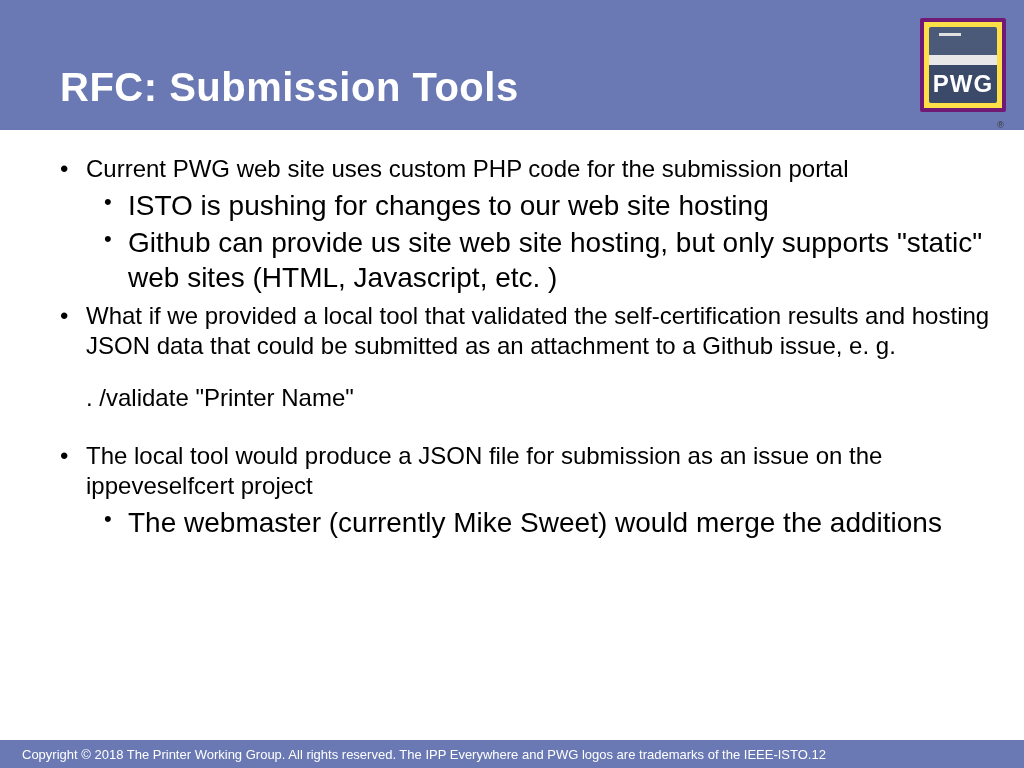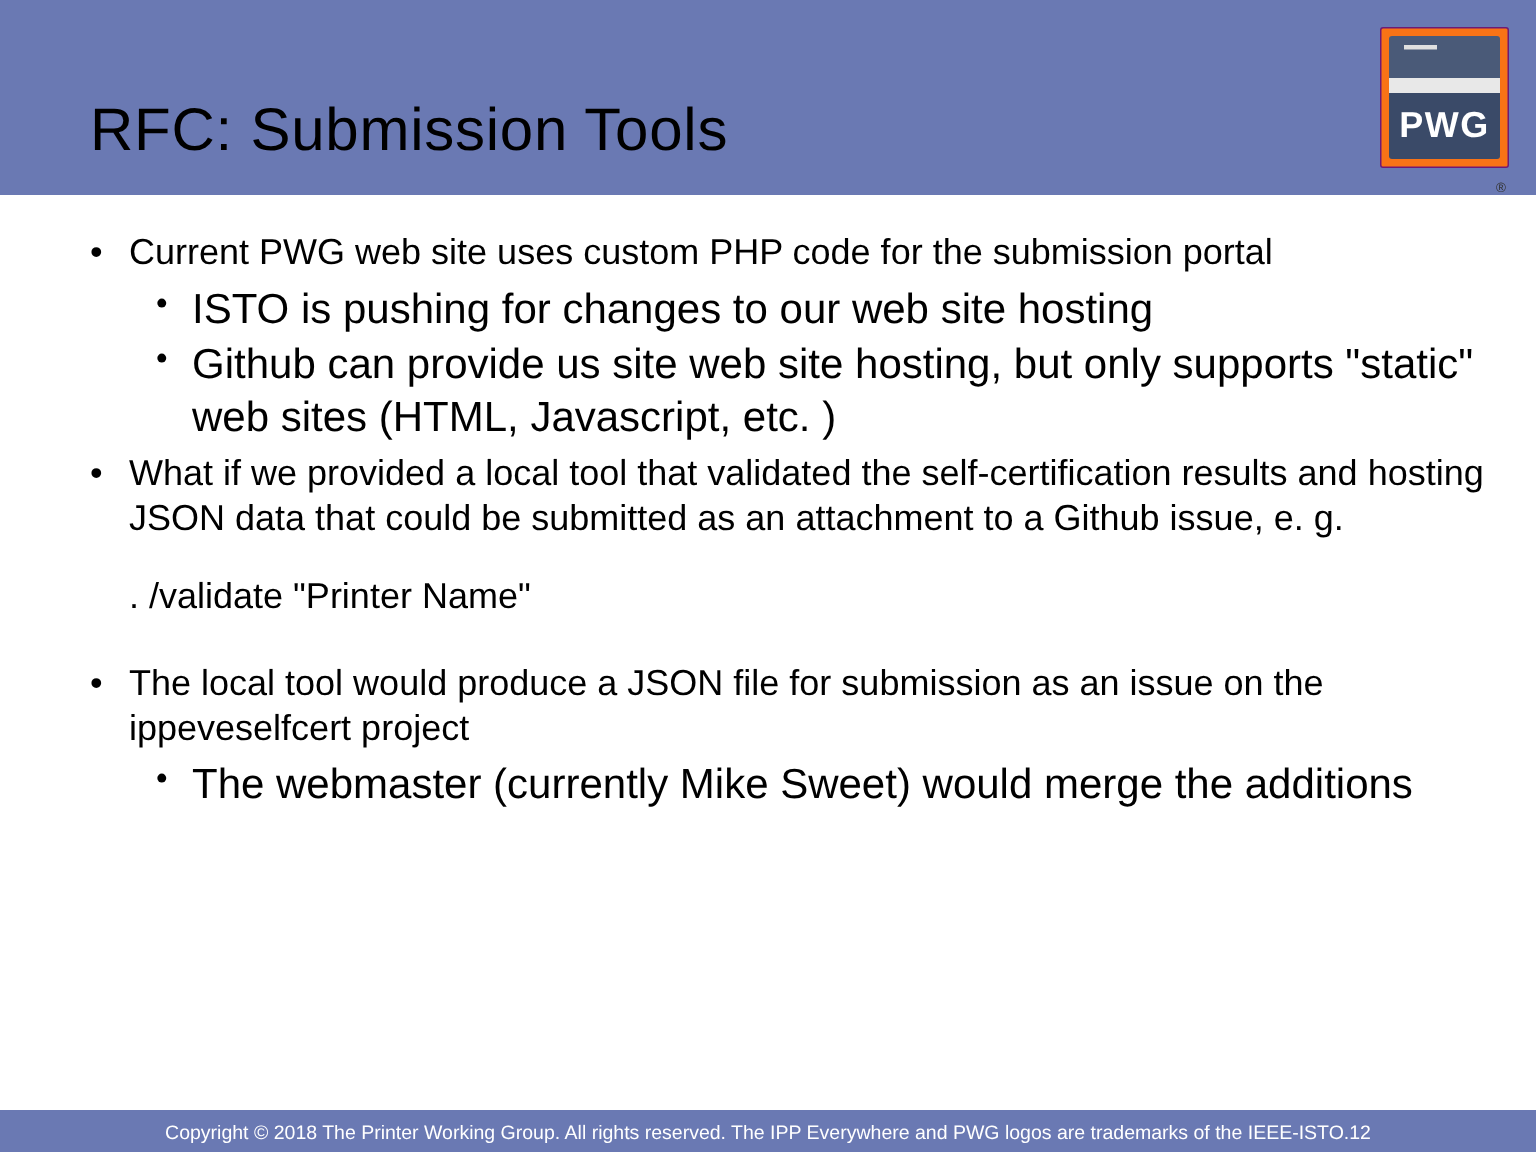--- a/index.html
+++ b/index.html
@@ -8,33 +8,33 @@
 
   .header {
     background: #6a79b3;
     height: 130px;
     position: relative;
   }
   .title {
     position: absolute;
     left: 60px;
     top: 65px;
-    color: #000000;
+    color: #ffffff;
     font-size: 40px;
-    font-weight: 400;
+    font-weight: 700;
     letter-spacing: 0.5px;
   }
   .logo {
     position: absolute;
     top: 18px;
     right: 18px;
     width: 86px;
     height: 94px;
-    background: #f97316;
-    border: 1px solid #701a75;
+    background: #fde047;
+    border: 4px solid #701a75;
     border-radius: 2px;
     padding: 5px;
     display: flex;
     flex-direction: column;
   }
   .logo-top {
     flex: 0 0 38px;
     background: #4a5a78;
     position: relative;
     border-radius: 2px 2px 0 0;
@@ -102,21 +102,21 @@
     padding-left: 56px;
     margin: 22px 0 28px 0;
     font-size: 24px;
   }
 
   .footer {
     background: #6a79b3;
     height: 28px;
     display: flex;
     align-items: center;
-    justify-content: center;
+    justify-content: flex-start;
     padding: 0 22px;
     color: #fff;
     font-size: 13px;
   }
 </style>
 </head>
 <body>
 
 <div class="header">
   <div class="title">RFC: Submission Tools</div>

